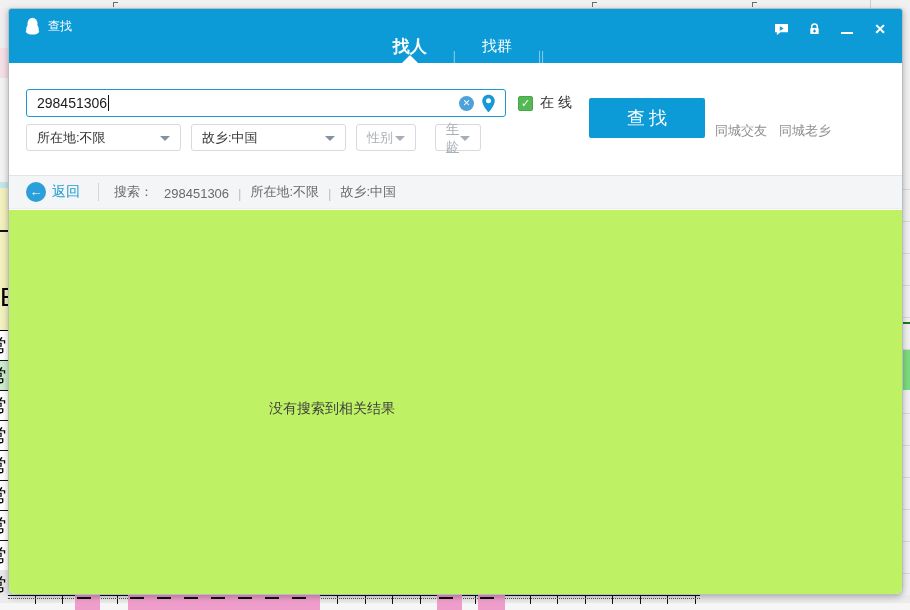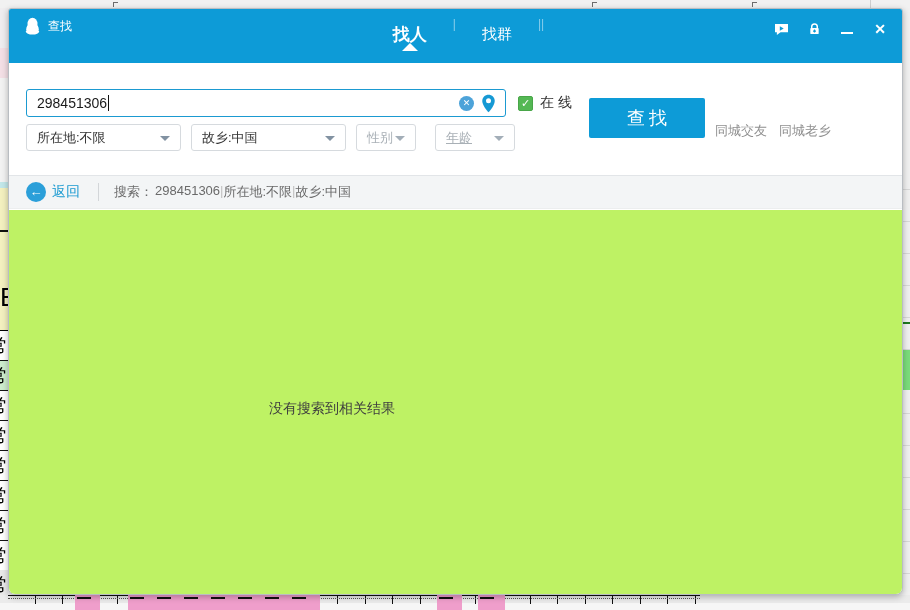--- a/index.html
+++ b/index.html
@@ -48,22 +48,22 @@
 
   
   .window { position:absolute; left:8px; top:8px; width:895px; height:587px;
     background:#fff; border:1px solid #b9bdc2; border-radius:3px 3px 7px 7px;
     box-shadow:0 2px 6px rgba(0,0,0,.28); overflow:hidden; }
 
   
   .titlebar { position:absolute; left:0; top:0; right:0; height:54px; background:#0d9bd7; }
   .app-id { position:absolute; left:16px; top:8px; display:flex; align-items:center; gap:8px; }
   .app-title { color:#fff; font-size:12px; }
-  .tabs { position:absolute; left:0; right:0; bottom:12px; height:34px;
-    display:flex; justify-content:center; align-items:flex-start; color:#fff; }
+  .tabs { position:absolute; left:0; right:0; bottom:0; height:34px;
+    display:flex; justify-content:center; align-items:flex-end; color:#fff; }
   .tab { position:relative; height:34px; display:flex; align-items:center; padding:0 26px; font-size:15px; cursor:default; }
   .tab.active { font-size:17px; font-weight:bold; }
   .tab.active::after { content:""; position:absolute; bottom:0; left:50%; margin-left:-8px;
     border-left:8px solid transparent; border-right:8px solid transparent; border-bottom:8px solid #fff; }
   .tab-sep { color:rgba(255,255,255,.5); font-size:12px; }
   .hot-badge { display:inline-block; margin-left:3px; position:relative; top:-7px;
     width:16px; height:16px; line-height:16px; text-align:center;
     background:#f57c00; color:#fff; font-size:11px; font-weight:normal; border-radius:2px; }
   .win-controls { position:absolute; right:14px; top:12px; display:flex; align-items:center; gap:17px; }
   .win-btn { width:16px; height:16px; display:flex; align-items:center; justify-content:center; cursor:pointer; }
@@ -85,36 +85,36 @@
   .online-label { font-size:14px; color:#333; }
   .dd { position:absolute; top:61px; height:27px; background:#fff; border:1px solid #d6dade; border-radius:3px;
     display:flex; align-items:center; padding:0 10px; font-size:13px; color:#333; cursor:pointer; }
   .dd .chev { position:absolute; right:10px; top:11px; width:0; height:0;
     border-left:5px solid transparent; border-right:5px solid transparent; border-top:5px solid #8292a2; }
   .dd.muted { color:#a9b0b6; }
   .dd.muted .chev { border-top-color:#a3aeb8; }
   .dd1 { left:17px;  width:155px; }
   .dd2 { left:182px; width:155px; }
   .dd3 { left:347px; width:60px; }
-  .dd4 { left:426px; width:80px;text-decoration:underline; }
+  .dd4 { left:426px; width:46px;text-decoration:underline; }
   .find-btn { position:absolute; left:580px; top:35px; width:116px; height:40px;
     background:#0d9bd7; color:#fff; font-size:18px; border:none; border-radius:2px;
     letter-spacing:4px; text-indent:4px; cursor:pointer; display:flex; align-items:center; justify-content:center; }
   .side-links { position:absolute; left:706px; top:47px; display:flex; gap:12px; font-size:13px; color:#8f8f8f;margin-top:12px; }
   .side-links span { cursor:pointer; }
 
   
   .toolbar { position:absolute; left:0; top:166px; right:0; height:34px;
     background:#f3f5f6; border-top:1px solid #e2e5e8; border-bottom:1px solid #eceeef;
     display:flex; align-items:center; padding-left:17px; }
   .back-btn { display:flex; align-items:center; gap:6px; color:#1b9ad1; font-size:14px; cursor:pointer; }
   .back-circle { width:20px; height:20px; border-radius:50%; background:#2b9fd9; color:#fff;
     font-size:13px; line-height:19px; text-align:center; }
   .tb-divider { width:1px; height:18px; background:#d3d6d9; margin:0 15px 0 18px; }
-  .summary { display:flex; align-items:flex-start; font-size:13px; color:#6a6a6a; }
+  .summary { display:flex; align-items:flex-end; gap:9px; font-size:13px; color:#6a6a6a; }
   .summary .sep { color:#c0c0c0; }
   .summary .q { margin-left:2px; }
 
   
   .content { position:absolute; left:0; top:201px; right:0; bottom:0; background:#bef264; }
   .empty-msg { position:absolute; left:260px; top:190px; font-size:14px; color:#3f3f3f; }
 </style>
 </head>
 <body>
 

